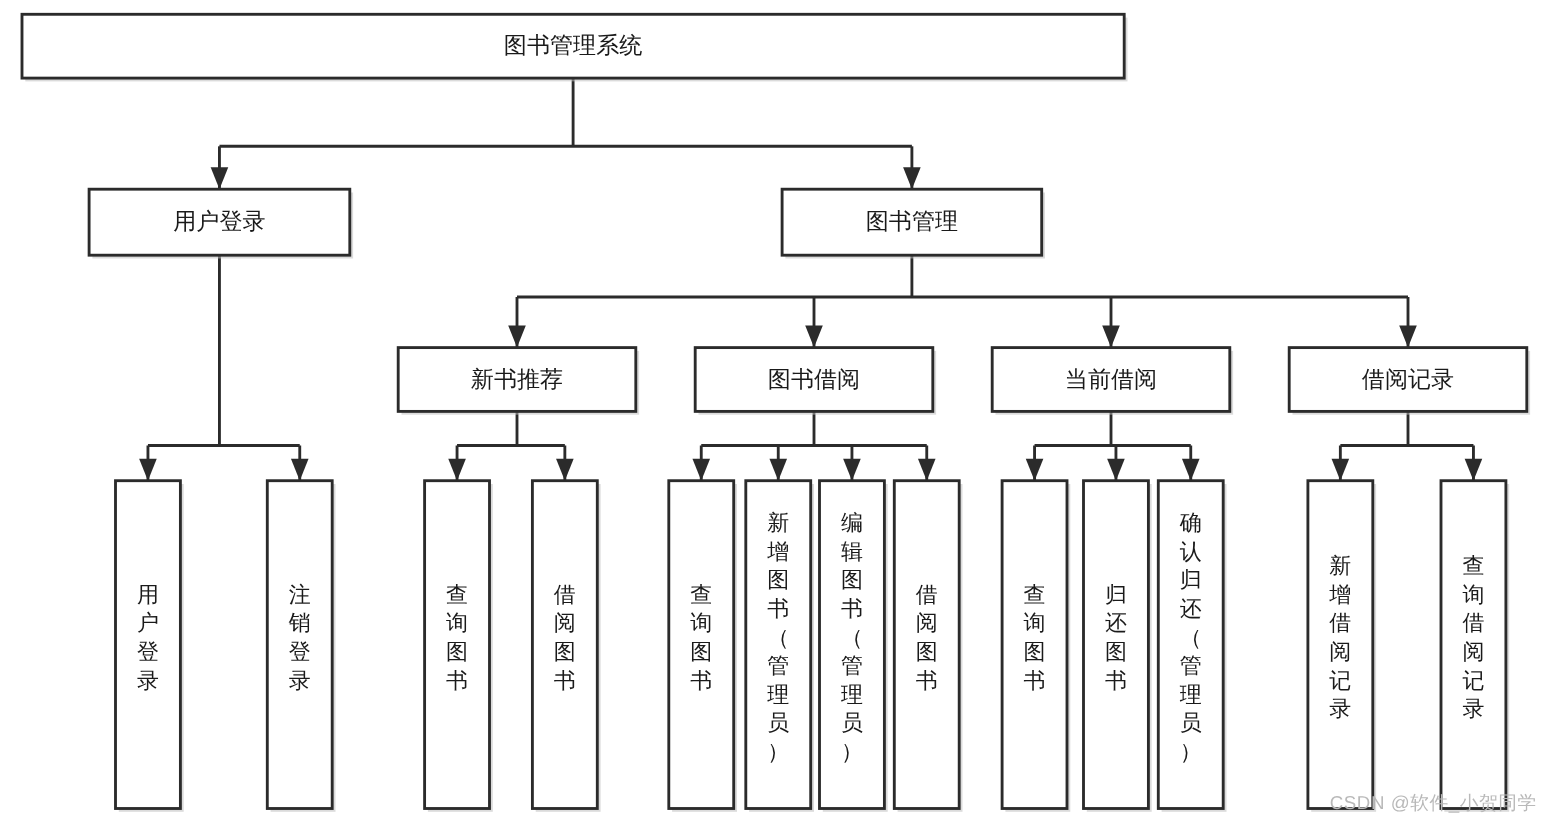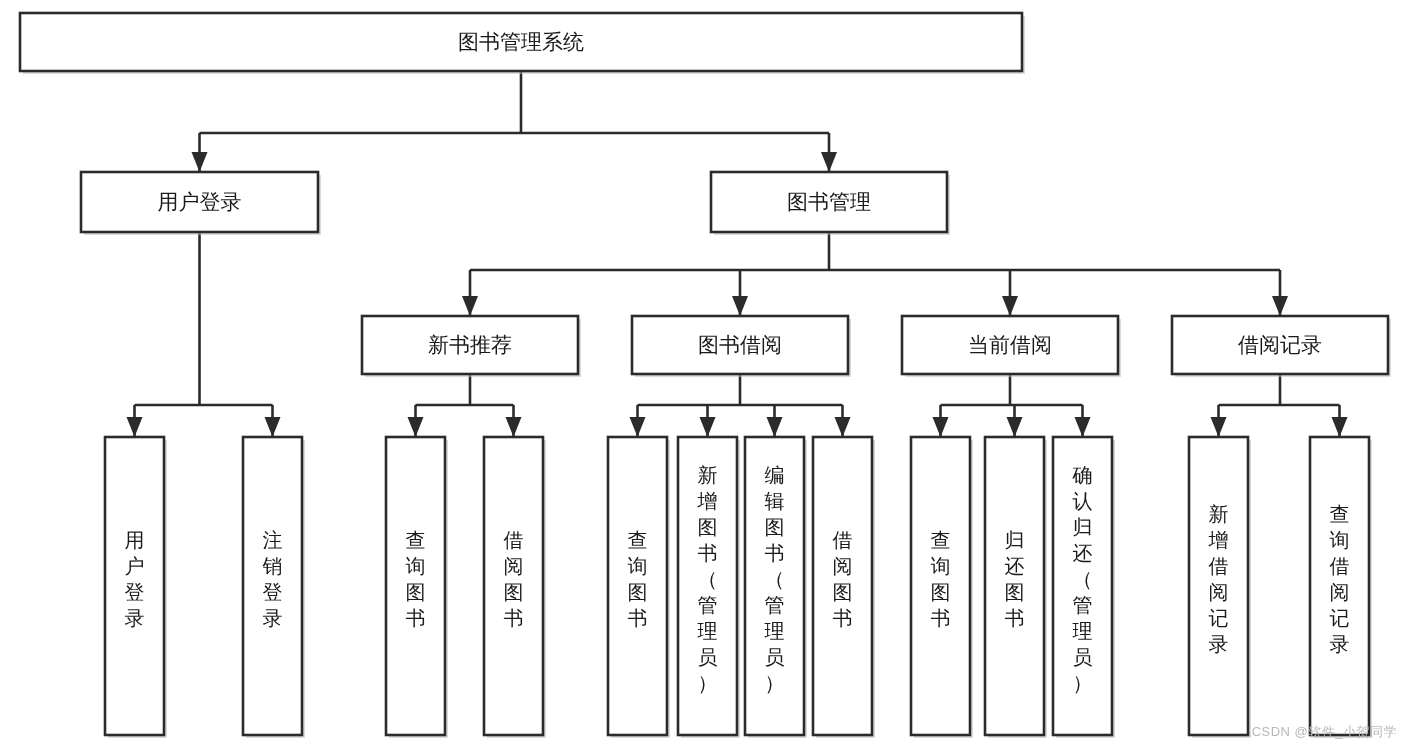--- a/index.html
+++ b/index.html
@@ -57,21 +57,21 @@
     font-family: "Liberation Sans", "DejaVu Sans", sans-serif;
     font-size: 20px;
     fill: #1a1a1a;
     text-anchor: middle;
   }
   .watermark {
     position: absolute;
     right: 8px;
     bottom: 6px;
     font-family: "Liberation Sans", "DejaVu Sans", sans-serif;
-    font-size: 13px;
+    font-size: 17px;
     color: #b9b9b9;
     letter-spacing: 0.5px;
     white-space: nowrap;
     user-select: none;
   }
 </style>
 </head>
 <body>
 
 <div id="diagram-root">

